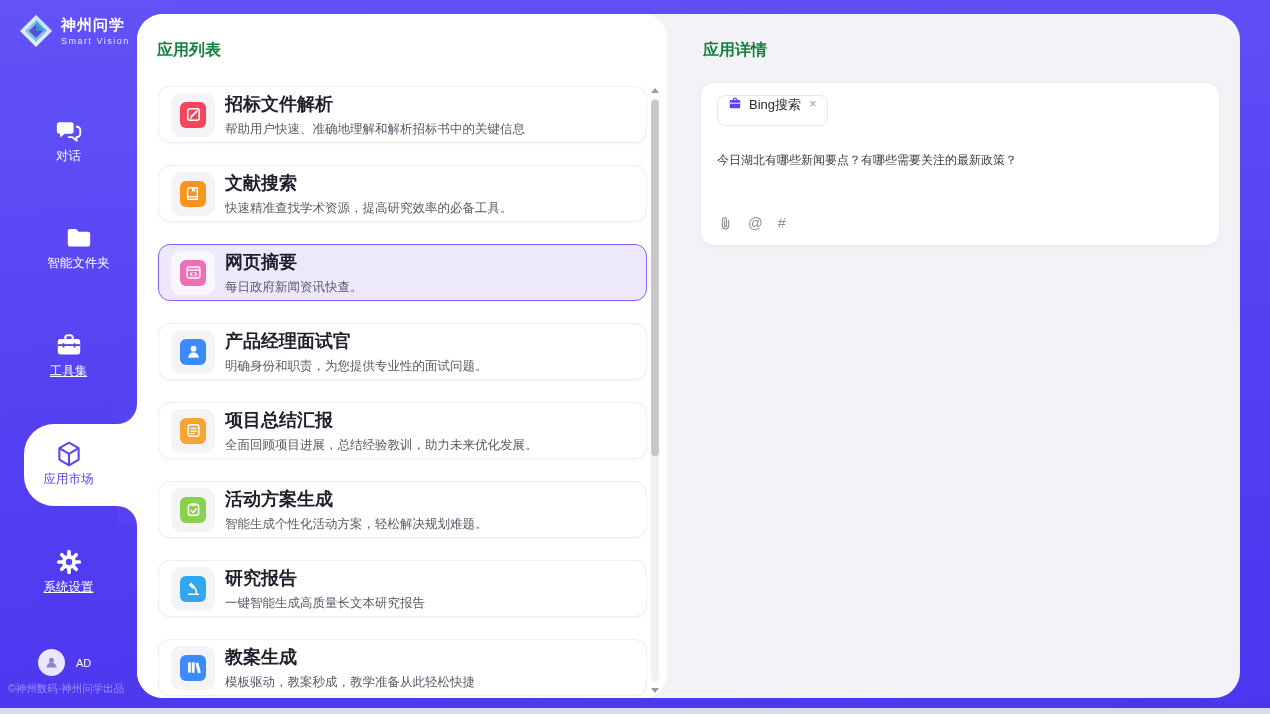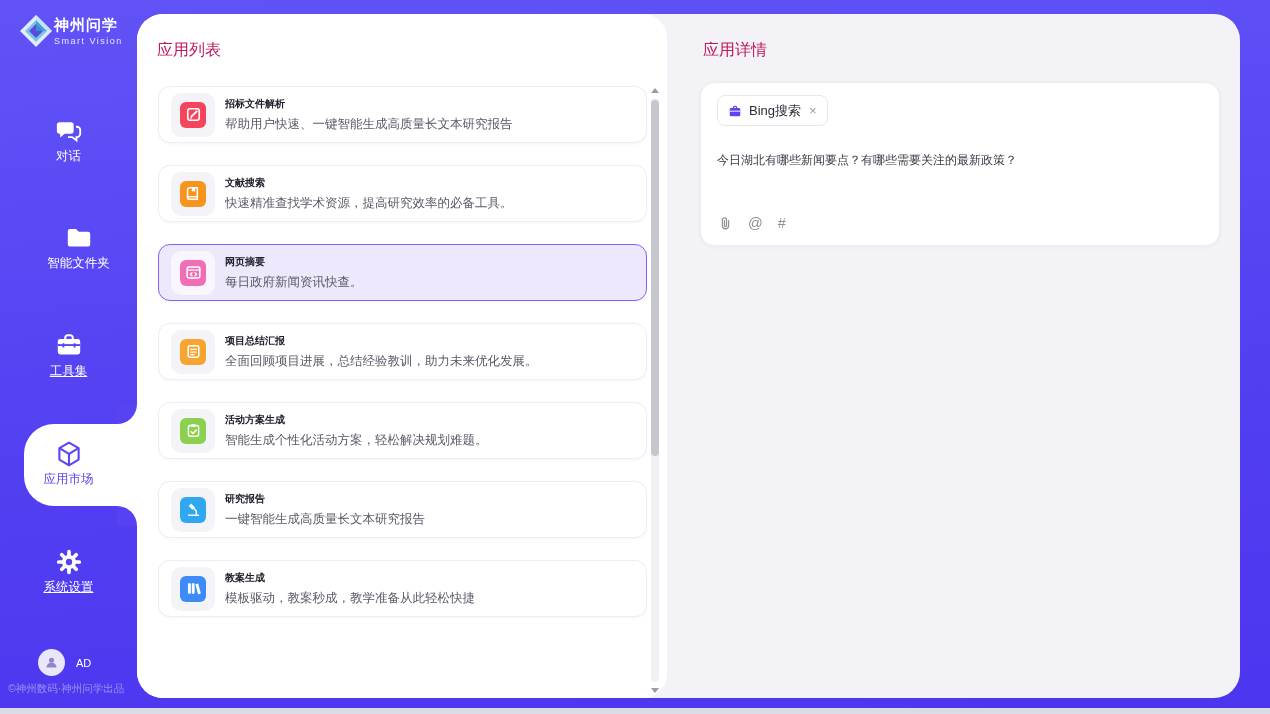--- a/index.html
+++ b/index.html
@@ -3,21 +3,21 @@
 <meta charset="utf-8">
 <style>
   * { margin:0; padding:0; box-sizing:border-box; }
   html,body { width:1270px; height:714px; overflow:hidden;
     font-family:"Liberation Sans","DejaVu Sans",sans-serif; }
   .stage { position:relative; width:1270px; height:714px;
     background:linear-gradient(175deg,#6153f7 0%,#5340f2 55%,#4c35ef 100%); }
 
   
   .sidebar { position:absolute; left:0; top:0; width:137px; height:714px; color:#fff; }
-  .logo { position:absolute; left:18px; top:13px; display:flex; align-items:center; }
+  .logo { position:absolute; left:18px; top:13px; display:flex; align-items:center; gap:7px; }
   .logo-cn { font-size:15px; font-weight:bold; letter-spacing:1px; }
   .logo-en { font-size:9px; letter-spacing:1.5px; color:rgba(255,255,255,.85); margin-top:1px; }
   .nav-item { position:absolute; left:0; width:137px; text-align:center; cursor:pointer; }
   .nav-item .nico { display:block; height:30px; line-height:30px; }
   .nav-item .nico svg { width:28px; height:28px; vertical-align:middle; }
   .nav-item .nlabel { display:inline-block; margin-top:3px; font-size:12.5px; color:#fff; }
   .nav-item .nlabel.u { text-decoration:underline; }
   .nav-item.active .nlabel { color:#5b46f0; text-decoration:none; }
   .nav-item.active { z-index:4; }
 
@@ -37,35 +37,35 @@
   .avatar svg { width:15px; height:15px; }
   .user-name { font-size:11px; color:#fff; }
   .copyright { position:absolute; left:8px; top:682px; font-size:10.5px;
     color:rgba(255,255,255,.42); white-space:nowrap; }
 
   
   .panel { position:absolute; left:137px; top:14px; width:1103px; height:684px;
     background:#f3f3f7; border-radius:26px; }
   .list-panel { position:absolute; left:0; top:0; width:530px; height:684px;
     background:#fff; border-radius:26px 24px 24px 26px; z-index:3; }
-  .ptitle { font-size:16px; font-weight:normal; color:#be185d; }
+  .ptitle { font-size:16px; font-weight:bold; color:#15803d; }
   .list-panel .ptitle { position:absolute; left:20px; top:26px; }
   .cards { position:absolute; left:21px; top:72px; width:489px; height:614px; overflow:hidden; }
   .card { position:relative; height:57px; margin-bottom:22px; background:#fff;
     border:1px solid #ededf2; border-radius:12px; display:flex; align-items:center;
     padding:0 14px 0 12px; box-shadow:0 1px 3px rgba(25,25,60,.04); cursor:pointer; }
   .card.selected { background:#eee8fd; border-color:#8a5ff6; }
   .icon-wrap { width:44px; height:44px; border-radius:10px; background:#f3f3f8;
     display:flex; align-items:center; justify-content:center; flex:0 0 44px; }
   .card.selected .icon-wrap { background:#f9f6ff; }
   .mini { width:26px; height:26px; border-radius:6px; display:flex;
     align-items:center; justify-content:center; }
   .mini svg { width:17px; height:17px; }
   .ctxt { margin-left:10px; overflow:hidden; }
-  .ct { font-size:10px; font-weight:bold; color:#20202c; margin-bottom:5px; white-space:nowrap; }
+  .ct { font-size:18px; font-weight:bold; color:#20202c; margin-bottom:5px; white-space:nowrap; }
   .cd { font-size:12.5px; color:#595968; white-space:nowrap; }
 
   
   .scrollbar { position:absolute; left:512px; top:70px; width:12px; height:612px; }
   .sb-btn { position:absolute; left:0; width:12px; height:12px; display:flex;
     align-items:center; justify-content:center; cursor:pointer; }
   .sb-btn.up { top:0; } .sb-btn.down { bottom:0; }
   .tri-up { width:0; height:0; border-left:4px solid transparent; border-right:4px solid transparent;
     border-bottom:5px solid #9a9aa4; }
   .tri-down { width:0; height:0; border-left:4px solid transparent; border-right:4px solid transparent;
@@ -75,21 +75,21 @@
   .sb-thumb { position:absolute; left:2px; top:16px; width:8px; height:356px;
     background:#c6c6cd; border-radius:4px; cursor:pointer; }
 
   
   .detail { position:absolute; left:545px; top:0; width:558px; height:624px; }
   .detail .ptitle { position:absolute; left:21px; top:26px; }
   .input-card { position:absolute; left:18px; top:68px; width:520px; height:164px;
     background:#fff; border:1px solid #ececf1; border-radius:14px;
     box-shadow:0 1px 4px rgba(25,25,60,.04); }
   .tool-tag { position:absolute; left:16px; top:12px; height:31px; display:inline-flex;
-    align-items:center; gap:7px; padding:0 10px; border:1px solid #e7e7ec;
+    align-items:flex-start; gap:7px; padding:0 10px; border:1px solid #e7e7ec;
     border-radius:8px; font-size:13px; color:#2b2b36; cursor:pointer; background:#fff; }
   .tag-icon svg { width:14px; height:14px; display:block; }
   .tag-close { color:#9a9aa4; font-size:13px; margin-left:1px; cursor:pointer; }
   .prompt-text { position:absolute; left:16px; top:68px; width:488px; font-size:12px;
     color:#3a3a46; line-height:1.5; cursor:text; }
   .attach-row { position:absolute; left:17px; bottom:14px; display:flex; gap:15px;
     align-items:center; color:#8f8f9a; }
   .tool-ic { cursor:pointer; font-size:14.5px; line-height:16px; }
   .tool-ic svg { width:15px; height:15px; display:block; }
 
@@ -171,21 +171,21 @@
               <span class="mini" style="background: rgb(245, 69, 92);">
                 <svg viewBox="0 0 16 16">
                   <rect x="2.6" y="2.6" width="10.8" height="10.8" rx="2" fill="none" stroke="#fff" stroke-width="1.5"></rect>
                   <path d="M6 10l5-5" stroke="#fff" stroke-width="1.8" stroke-linecap="round"></path>
                   <path d="M5.6 10.4l-.9 2.1 2.1-.9z" fill="#fff"></path>
                 </svg>
               </span>
             </div>
             <div class="ctxt">
               <div class="ct">招标文件解析</div>
-              <div class="cd">帮助用户快速、一键智能生成高质量长文本研究报告</div>
+              <div class="cd">帮助用户快速、准确地理解和解析招标书中的关键信息</div>
             </div>
           </div>
           <div class="card">
             <div class="icon-wrap">
               <span class="mini" style="background: rgb(247, 148, 30);">
                 <svg viewBox="0 0 16 16">
                   <path d="M4.4 2.5h7.2v11H4.4a2 2 0 0 1-2-2v-7a2 2 0 0 1 2-2z" fill="none" stroke="#fff" stroke-width="1.4"></path>
                   <path d="M2.6 11h9" stroke="#fff" stroke-width="1.3"></path>
                   <path d="M6.5 2.5v4l1.5-1 1.5 1v-4z" fill="#fff"></path>
                 </svg>
@@ -202,20 +202,34 @@
                 <svg viewBox="0 0 16 16">
                   <rect x="2" y="2.8" width="12" height="10.4" rx="1.6" fill="none" stroke="#fff" stroke-width="1.4"></rect>
                   <path d="M2 5.7h12" stroke="#fff" stroke-width="1.2"></path>
                   <path d="M6.6 8.2L5.1 9.7l1.5 1.5M9.4 8.2l1.5 1.5-1.5 1.5" fill="none" stroke="#fff" stroke-width="1.2" stroke-linecap="round" stroke-linejoin="round"></path>
                 </svg>
               </span>
             </div>
             <div class="ctxt">
               <div class="ct">网页摘要</div>
               <div class="cd">每日政府新闻资讯快查。</div>
+            </div>
+          </div>
+          <div class="card">
+            <div class="icon-wrap">
+              <span class="mini" style="background: rgb(61, 139, 248);">
+                <svg viewBox="0 0 16 16">
+                  <circle cx="8" cy="5.3" r="2.7" fill="#fff"></circle>
+                  <path d="M3 13.8a5 5 0 0 1 10 0z" fill="#fff"></path>
+                </svg>
+              </span>
+            </div>
+            <div class="ctxt">
+              <div class="ct">产品经理面试官</div>
+              <div class="cd">明确身份和职责，为您提供专业性的面试问题。</div>
             </div>
           </div>
           <div class="card">
             <div class="icon-wrap">
               <span class="mini" style="background: rgb(247, 165, 49);">
                 <svg viewBox="0 0 16 16">
                   <rect x="3" y="2.6" width="10" height="10.8" rx="1.6" fill="none" stroke="#fff" stroke-width="1.4"></rect>
                   <path d="M5.5 6h5M5.5 8.5h5M5.5 11h3" stroke="#fff" stroke-width="1.2" stroke-linecap="round"></path>
                 </svg>
               </span>

